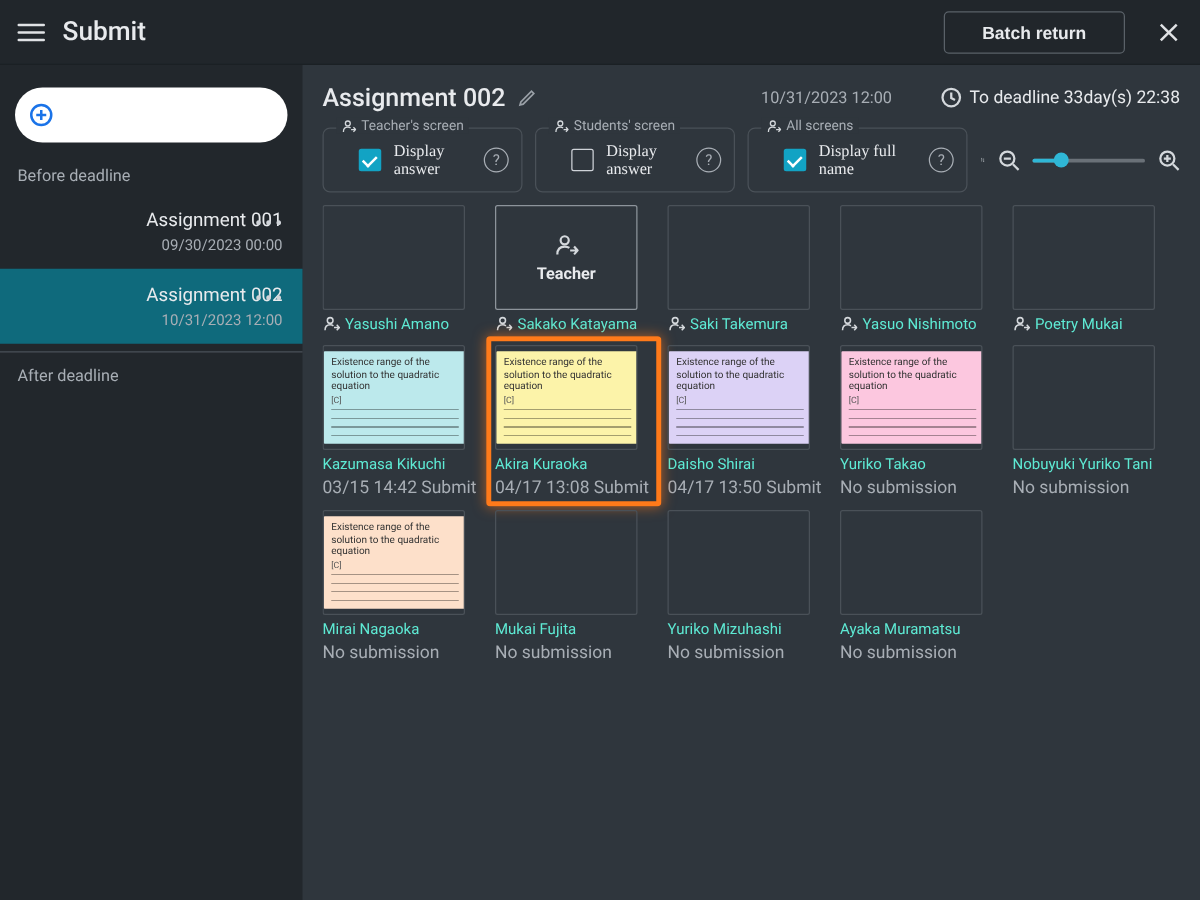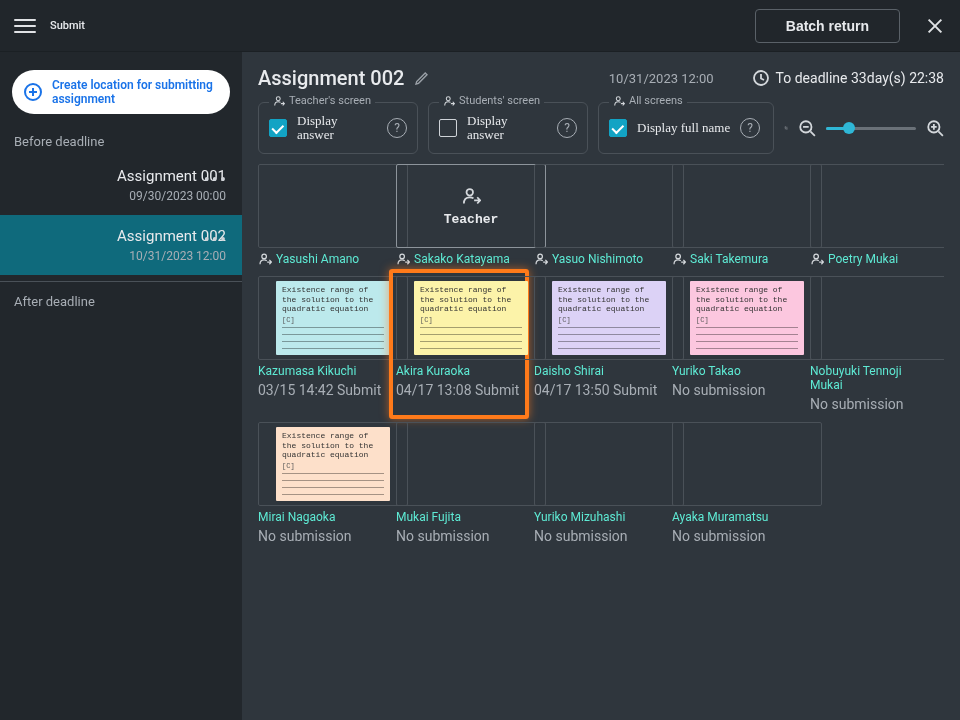--- a/index.html
+++ b/index.html
@@ -32,21 +32,21 @@
     height: 52px;
     background: var(--bg-dark);
     display: flex;
     align-items: center;
     padding: 0 14px;
     gap: 14px;
     border-bottom: 1px solid var(--bg-darker);
   }
   .hamburger { width: 22px; height: 22px; display:flex; flex-direction:column; justify-content:center; gap:4px; cursor:pointer;}
   .hamburger div { height:2px; background:#e0e2e5; border-radius:1px;}
-  .topbar-title { font-size: 11px; font-weight: 500; }
+  .topbar-title { font-size: 21px; font-weight: 500; }
   .topbar-spacer { flex:1; }
   .batch-btn {
     border: 1px solid var(--border);
     border-radius: 4px;
     padding: 8px 30px;
     color: var(--text);
     font-size: 14px;
     font-weight: 600;
     cursor:pointer;
     background: transparent;
@@ -109,21 +109,21 @@
   .header-row .spacer { flex:1; }
   .deadline-date { font-size: 13px; color: var(--text-dim); }
   .deadline-count { display:flex; align-items:center; gap:6px; font-size: 14px; font-weight:400;}
   .clock-icon { width:18px; height:18px; }
 
   
   .controls-row { display:flex; align-items:center; gap:10px; margin-bottom: 10px;}
   .fieldset {
     border:1px solid var(--border-soft);
     border-radius:6px;
-    padding: 8px 10px 8px 10px;
+    padding: 8px 10px 8px 28px;
     display:flex; align-items:center; gap:10px;
     position:relative;
     height: 52px;
     min-width: 160px;
   }
   .fieldset-legend {
     position:absolute; top:-9px; left:10px;
     display:flex; align-items:center; gap:4px;
     background: var(--bg);
     padding: 0 4px; font-size:11px; color: var(--text-dim);
@@ -146,22 +146,22 @@
   .zoom-icon { width:18px; height:18px; cursor:pointer; }
   .slider { width:90px; height:3px; background:#6a7178; border-radius:2px; position:relative;}
   .slider .fill { position:absolute; left:0; top:0; bottom:0; width:25%; background:#2fb7d6; border-radius:2px 0 0 2px;}
   .slider .knob { position:absolute; top:50%; left:25%; width:12px; height:12px; background:#2fb7d6; border-radius:50%; transform:translate(-50%,-50%);}
 
   
   .grid-scroll { overflow:auto; }
   .grid { display:grid; grid-template-columns: repeat(5, 126px); gap: 10px 12px; align-content:start;}
   .tile-wrap { display:flex; flex-direction:column; gap:4px; }
   .tile {
-    width:150px; height:84px; border:1px solid var(--border-soft); border-radius:2px;
-    background: transparent; overflow:hidden; position:relative;font-family:Liberation Mono, monospace;
+    width:114px; height:84px; border:1px solid var(--border-soft); border-radius:2px;
+    background: transparent; overflow:hidden; position:relative;
   }
   .tile.teacher { border-color:#8d949b; display:flex; flex-direction:column; align-items:center; justify-content:center; gap:6px;}
   .tile.teacher .t-label { font-weight:700; font-size:13px; }
   .note {
     width:114px; height:74px; margin:4px auto; padding:4px 6px;
     font-size:8px; line-height:1.2; color:#333; border-radius:1px;
     background: var(--note-bg, #ddd);
     position:relative;
   }
   .note .ruled {
@@ -238,21 +238,20 @@
   <div class="topbar-title">Submit</div>
   <div class="topbar-spacer"></div>
   <button class="batch-btn">Batch return</button>
   <div class="close-x"></div>
 </div>
 
 <div class="shell">
   <div class="sidebar">
     <div class="create-pill">
       <div class="plus-circle"></div>
-      <div>Create location for submitting assignment</div>
     </div>
     <div class="section-label">Before deadline</div>
 
     <div class="assignment-item">
       <div class="name">Assignment 001</div>
       <div class="date">09/30/2023 00:00</div>
       <div class="dots">•••</div>
     </div>
     <div class="assignment-item selected">
       <div class="name">Assignment 002</div>
@@ -360,30 +359,30 @@
               </svg>
               <span class="student-name">Sakako Katayama</span>
             </div>
           </div>
           <div class="tile-wrap">
             <div class="tile"></div>
             <div class="name-row">
               <svg class="person-icon" viewBox="0 0 16 16">
                 <use href="#ic-person-share"></use>
               </svg>
+              <span class="student-name">Saki Takemura</span>
+            </div>
+          </div>
+          <div class="tile-wrap">
+            <div class="tile"></div>
+            <div class="name-row">
+              <svg class="person-icon" viewBox="0 0 16 16">
+                <use href="#ic-person-share"></use>
+              </svg>
               <span class="student-name">Yasuo Nishimoto</span>
-            </div>
-          </div>
-          <div class="tile-wrap">
-            <div class="tile"></div>
-            <div class="name-row">
-              <svg class="person-icon" viewBox="0 0 16 16">
-                <use href="#ic-person-share"></use>
-              </svg>
-              <span class="student-name">Saki Takemura</span>
             </div>
           </div>
           <div class="tile-wrap">
             <div class="tile"></div>
             <div class="name-row">
               <svg class="person-icon" viewBox="0 0 16 16">
                 <use href="#ic-person-share"></use>
               </svg>
               <span class="student-name">Poetry Mukai</span>
             </div>
@@ -436,21 +435,21 @@
               </div>
             </div>
             <div class="name-row">
               <span class="student-name">Yuriko Takao</span>
             </div>
             <div class="subline">No submission</div>
           </div>
           <div class="tile-wrap">
             <div class="tile"></div>
             <div class="name-row">
-              <span class="student-name">Nobuyuki Tennoji Mukai</span>
+              <span class="student-name">Nobuyuki Yuriko Tani</span>
             </div>
             <div class="subline">No submission</div>
           </div>
           <div class="tile-wrap">
             <div class="tile">
               <div class="note bg-peach">
                 <div>Existence range of the solution to the quadratic equation</div>
                 <div style="font-size:7px;margin-top:2px;color:#555">[C]</div>
                 <div class="ruled"></div>
               </div>

